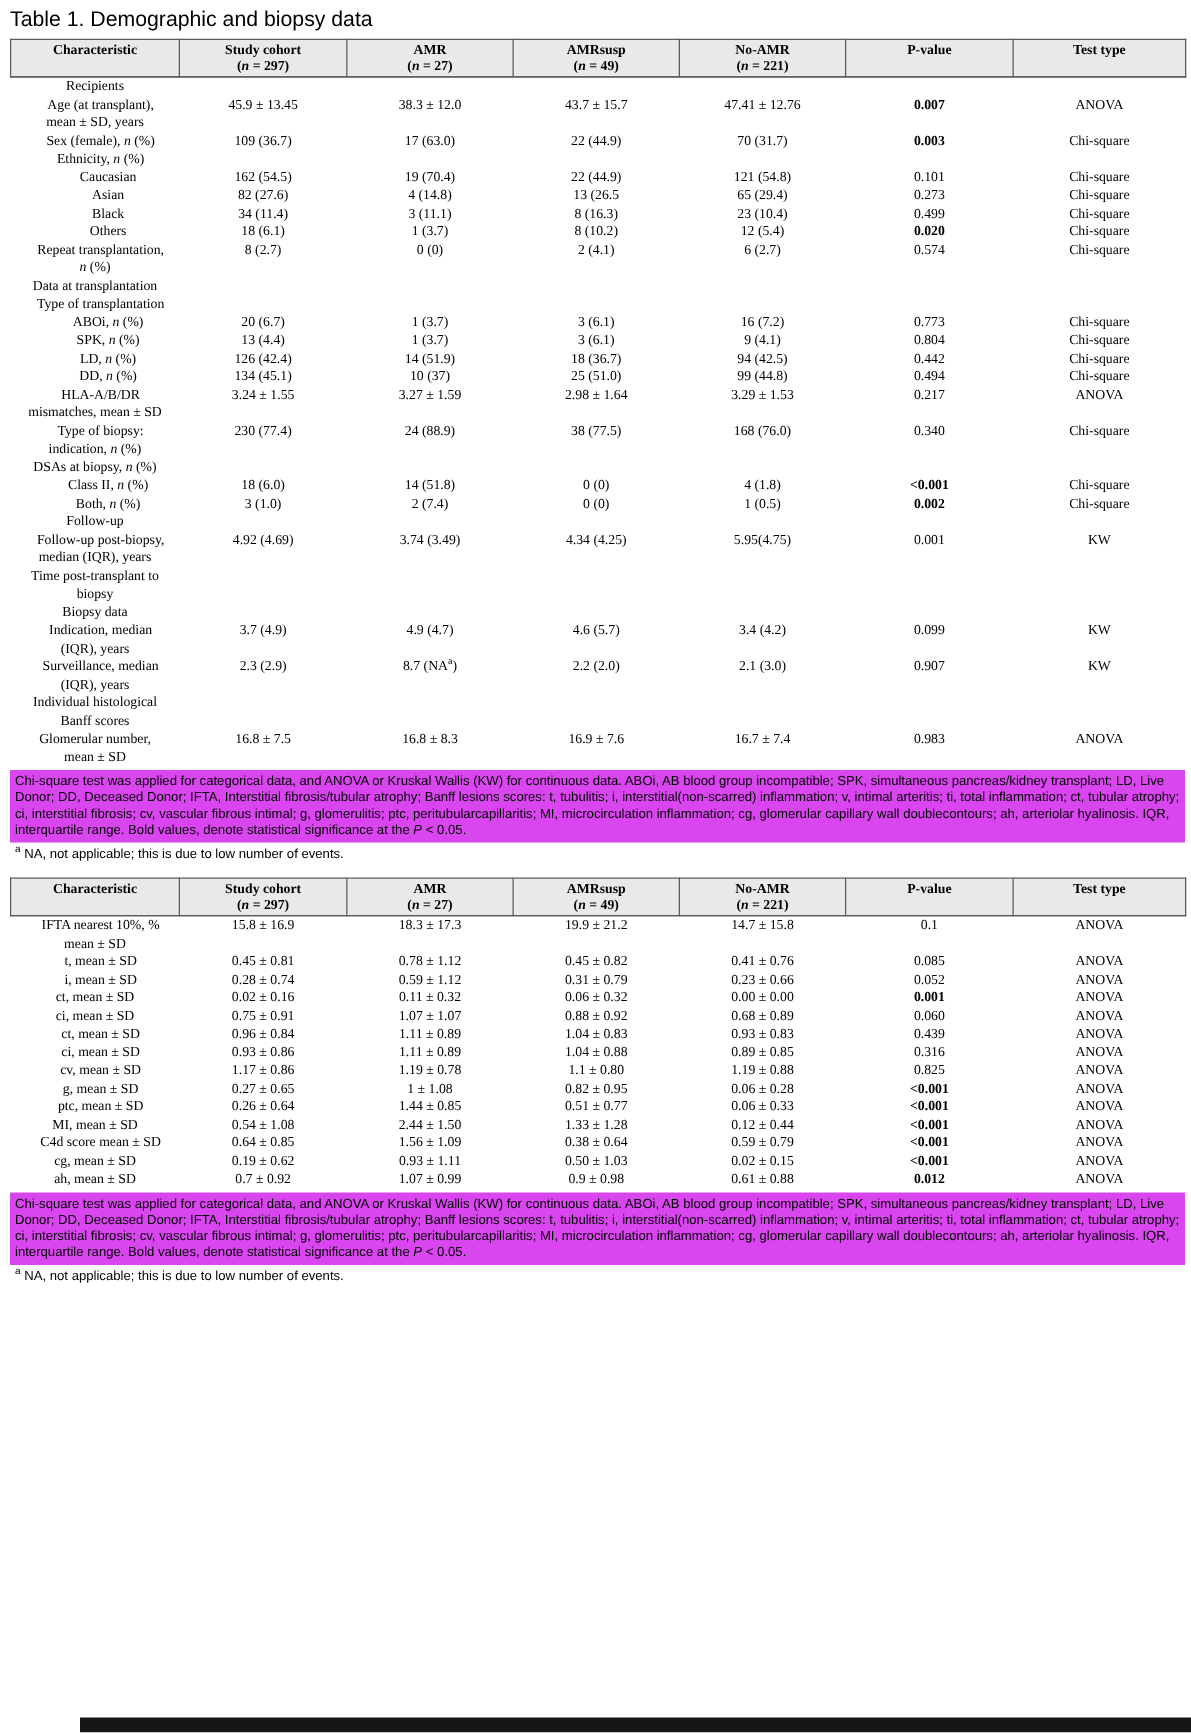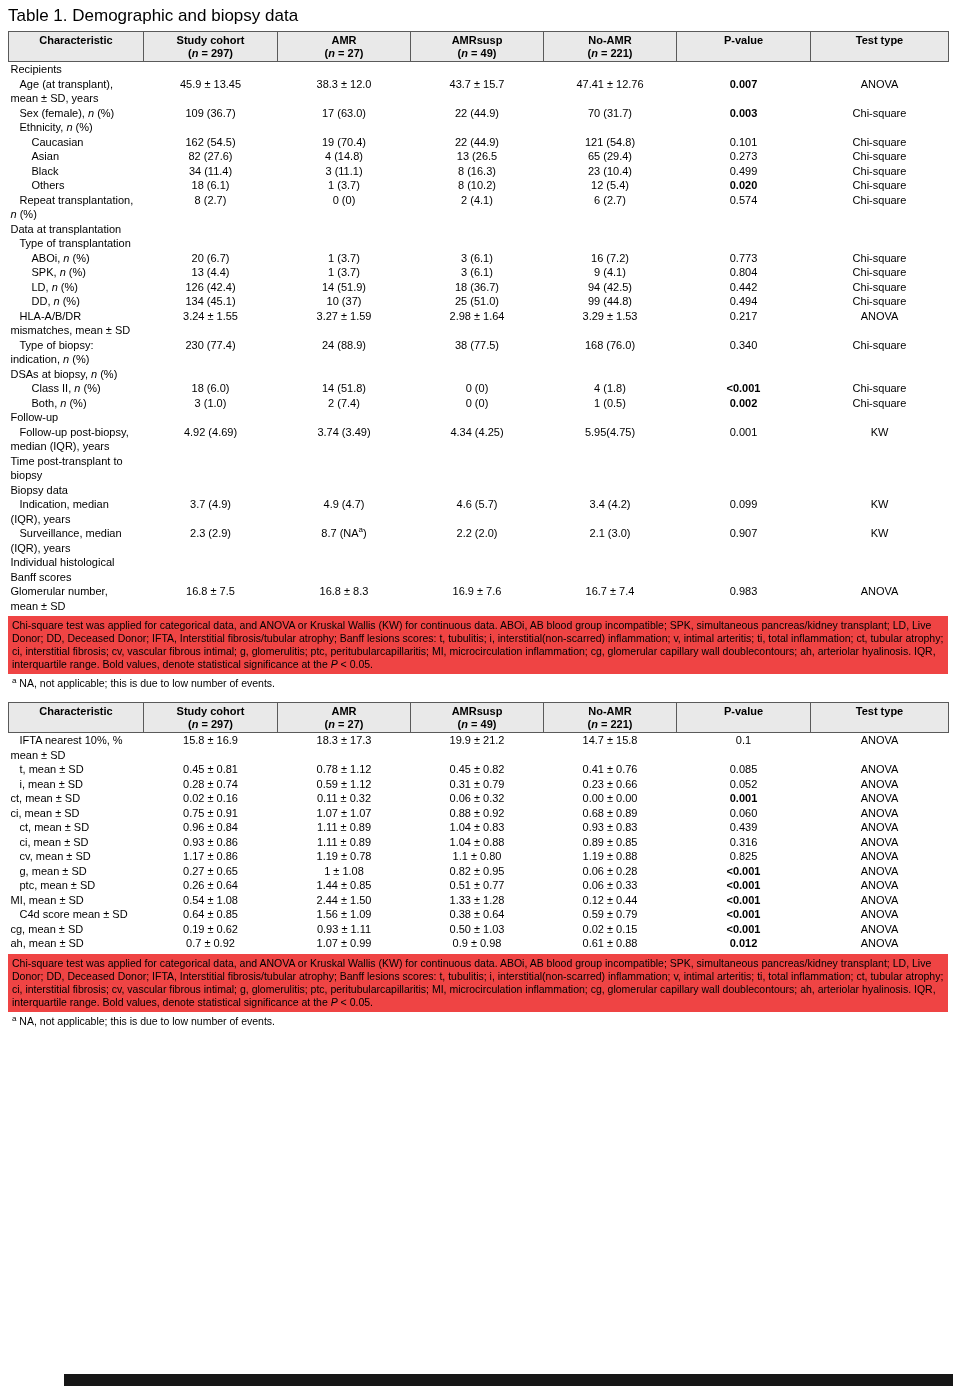--- a/index.html
+++ b/index.html
@@ -14,48 +14,49 @@
   .page { padding: 6px 5px 0 8px; box-sizing: border-box; }
   .title {
     font-size: 17px;
     font-weight: normal;
     margin: 0 0 5px 0;
   }
   table.dtable {
     border-collapse: collapse;
     table-layout: fixed;
     width: 940px;
+    font-family: Liberation Serif, serif;
   }
   table.dtable thead th {
     background: #e9e9e9;
     border: 1px solid #5a5a5a;
     font-weight: bold;
     font-size: 11px;
     line-height: 13px;
     padding: 2px 2px 1px 2px;
     text-align: center;
     vertical-align: top;
   }
   table.dtable td {
     padding: 0 2px;
     vertical-align: top;
     font-size: 11px;
     line-height: 14.5px;
   }
-  td.char { text-align: left; }
+  td.char { text-align: center; }
   td.val  { text-align: center; }
   td.test { text-align: center; padding-left: 5px; }
   .ind-0 { padding-left: 0; }
   .ind-1 { padding-left: 9px; }
   .ind-2 { padding-left: 21px; }
   .bold  { font-weight: bold; }
   .footnote {
     width: 940px;
     box-sizing: border-box;
-    background: #ef4444;
+    background: #d946ef;
     font-size: 10.5px;
     line-height: 13px;
     padding: 3px 4px;
     margin-top: 3px;
   }
   .note-a {
     width: 940px;
     box-sizing: border-box;
     font-size: 10.5px;
     line-height: 13px;

